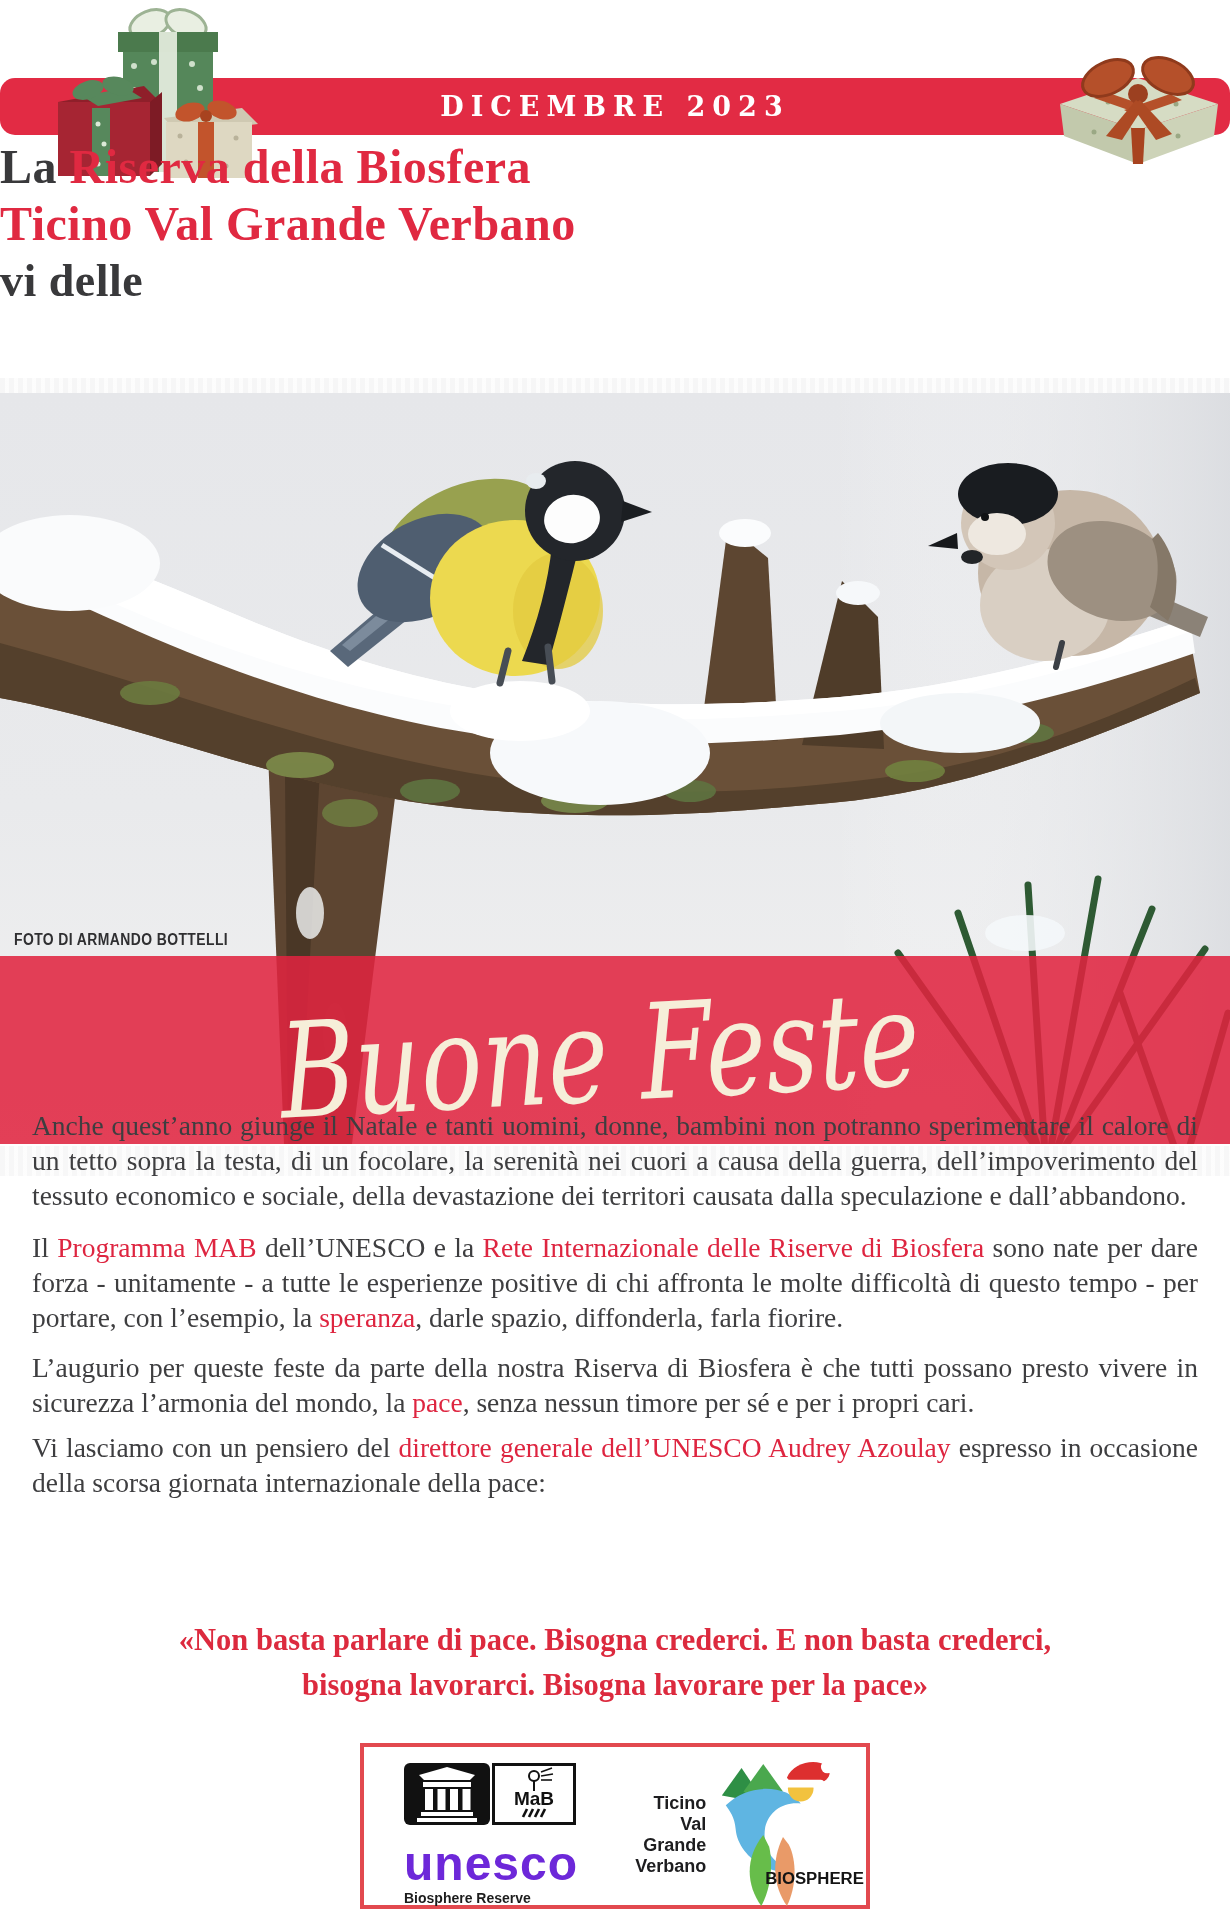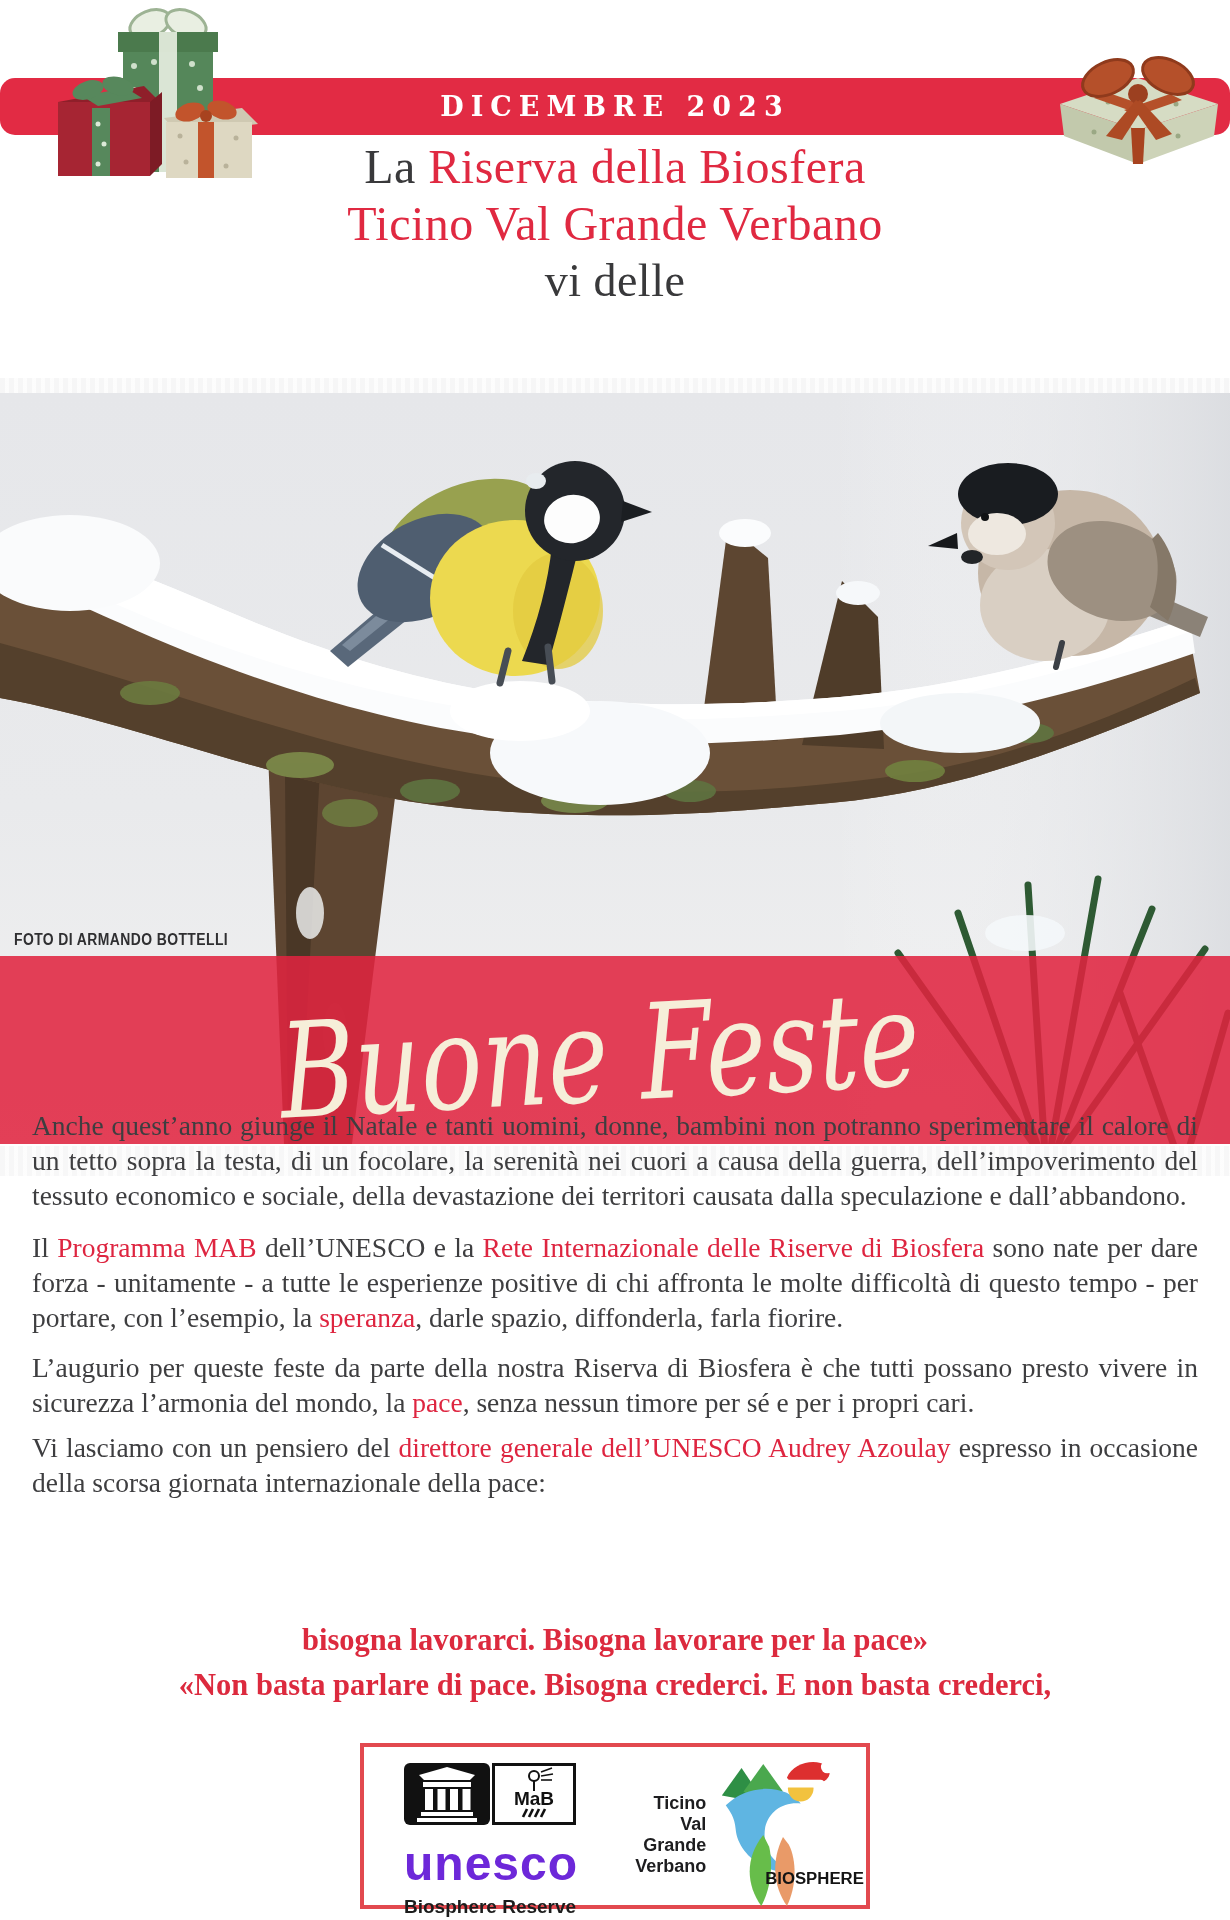--- a/index.html
+++ b/index.html
@@ -5,22 +5,22 @@
   html,body{margin:0;padding:0;background:#888;}
   .page{position:relative;width:1230px;height:1920px;margin:0 auto;background:#ffffff;
         overflow:hidden;font-family:"Liberation Serif",serif;}
   
   .top-band{position:absolute;left:0;top:78px;width:1230px;height:57px;background:#e22b44;border-radius:15px;}
   .top-band .date{width:100%;text-align:center;line-height:57px;color:#fff;
         font-family:"DejaVu Serif",serif;font-weight:bold;font-size:27px;letter-spacing:7px;}
   .gifts-left{position:absolute;left:30px;top:4px;}
   .gift-right{position:absolute;left:1048px;top:40px;}
   
-  .title{position:absolute;left:0;top:138px;width:1230px;text-align:center;
-         font-weight:normal;font-size:48px;line-height:57px;color:#39393b;letter-spacing:.5px;}
+  .title{position:absolute;left:0;top:138px;width:1230px;
+         font-weight:bold;font-size:48px;line-height:57px;color:#39393b;letter-spacing:.5px;}
   .title .red{color:#e02941;}
   .title .augura{font-size:46px;}
   
   .tex{position:absolute;left:0;width:1230px;
        background:repeating-linear-gradient(90deg,#ebebec 0 5px,#f9f9f9 5px 9px);}
   .tex.t1{top:378px;height:15px;opacity:.45;}
   .tex.t2{top:1146px;height:30px;opacity:.4;}
   
   .photo{position:absolute;left:0;top:393px;width:1230px;height:751px;}
   .photo svg{display:block;}
@@ -35,21 +35,21 @@
   .quote{position:absolute;left:60px;right:60px;top:1618px;text-align:center;
          color:#dc2a3e;font-weight:bold;font-size:30.5px;line-height:45px;}
   
   .footer-box{position:absolute;left:360px;top:1743px;width:502px;height:158px;
               border:4px solid #e2494f;background:#fff;display:flex;}
   .unesco-col{margin:16px 0 0 40px;width:186px;}
   .logo-row{display:flex;gap:2px;align-items:flex-end;}
   .unesco-word{font-family:"Liberation Sans",sans-serif;font-weight:bold;color:#6d28d9;
                font-size:48px;line-height:44px;margin-top:17px;letter-spacing:1px;}
   .unesco-sub{font-family:"Liberation Sans",sans-serif;font-weight:bold;color:#1c1c1c;
-              font-size:19px;margin-top:10px;}
+              font-size:14px;margin-top:4px;}
   .ticino-col{display:flex;margin:10px 0 0 26px;}
   .ticino-text{font-family:"Liberation Sans",sans-serif;font-weight:bold;color:#1d1d1f;
                font-size:18px;line-height:21px;text-align:right;margin:36px 4px 0 0;}
 </style>
 </head>
 <body>
 
 <div class="page">
 
   <div class="top-band">
@@ -254,22 +254,22 @@
   <div class="tex t2"></div>
 
   <div class="content">
     <p class="p1"><span>Anche quest’anno giunge il Natale e tanti uomini, donne, bambini non potranno sperimentare il calore di un tetto sopra la testa, di un focolare, la serenità nei cuori a causa della guerra, dell’impoverimento del tessuto economico e sociale, della devastazione dei territori causata dalla speculazione e dall’abbandono.</span></p>
     <p class="p2"><span>Il </span><span class="red">Programma MAB</span><span> dell’UNESCO e la </span><span class="red">Rete Internazionale delle Riserve di Biosfera</span><span> sono nate per dare forza - unitamente - a tutte le esperienze positive di chi affronta le molte difficoltà di questo tempo - per portare, con l’esempio, la </span><span class="red">speranza</span><span>, darle spazio, diffonderla, farla fiorire.</span></p>
     <p class="p3"><span>L’augurio per queste feste da parte della nostra Riserva di Biosfera è che tutti possano presto vivere in sicurezza l’armonia del mondo, la </span><span class="red">pace</span><span>, senza nessun timore per sé e per i propri cari.</span></p>
     <p class="p4"><span>Vi lasciamo con un pensiero del </span><span class="red">direttore generale dell’UNESCO Audrey Azoulay</span><span> espresso in occasione della scorsa giornata internazionale della pace:</span></p>
   </div>
 
   <div class="quote">
+    <div>«Non basta parlare di pace. Bisogna crederci. E non basta crederci,</div>
     <div>bisogna lavorarci. Bisogna lavorare per la pace»</div>
-    <div>«Non basta parlare di pace. Bisogna crederci. E non basta crederci,</div>
   </div>
 
   <div class="footer-box">
     <div class="unesco-col">
       <div class="logo-row">
         <svg width="86" height="62" viewBox="0 0 86 62">
           <rect x="0" y="0" width="86" height="62" rx="6" fill="#111111"></rect>
           <g fill="#ffffff">
             <polygon points="15,12 43,4 71,12 66,17 20,17"></polygon>
             <rect x="19" y="19" width="48" height="5"></rect>

